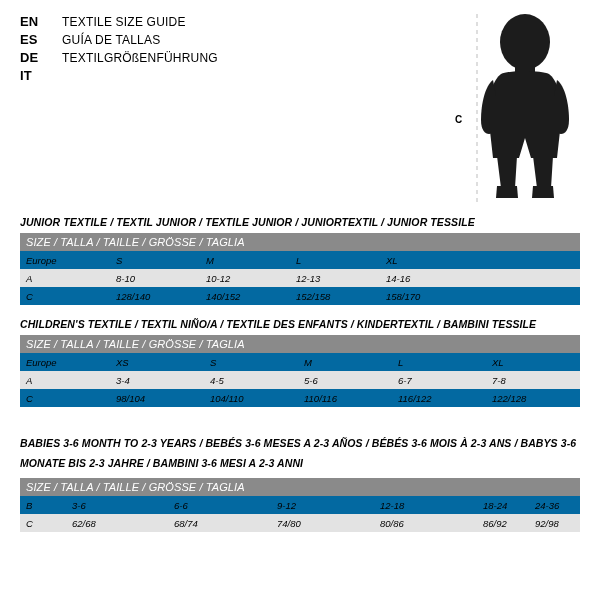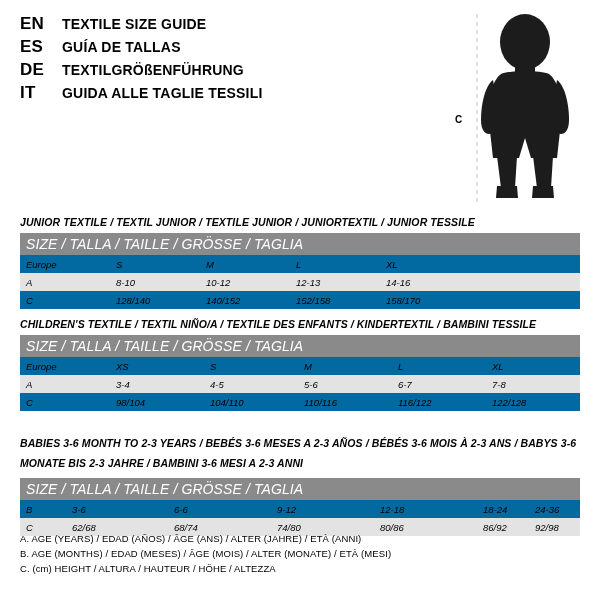--- a/index.html
+++ b/index.html
@@ -28,27 +28,27 @@
     top: 14px;
     width: 420px;
   }
   .header-row {
     display: flex;
     align-items: baseline;
     margin-bottom: 3px;
   }
   .header-lang {
     width: 42px;
-    font-size: 17px;
+    font-size: 13px;
     font-weight: bold;
     letter-spacing: 0.2px;
   }
   .header-text {
-    font-size: 14px;
-    font-weight: bold;
+    font-size: 12px;
+    font-weight: normal;
     letter-spacing: 0.2px;
     text-align: right;
   }
 
   
   .figure {
     position: absolute;
     left: 455px;
     top: 10px;
     width: 130px;
@@ -90,21 +90,21 @@
   table.size-table td {
     font-size: 9.5px;
     padding: 3px 0 3px 6px;
     vertical-align: middle;
     height: 12px;
   }
   tr.head-row td {
     background: #8a8a8a;
     color: #ffffff;
     font-weight: normal;
-    font-size: 14px;
+    font-size: 11px;
     letter-spacing: 0.1px;
     padding-left: 6px;
   }
   tr.alt-row td {
     background: #e3e3e3;
   }
   tr.plain-row td {
     background: #0369a1;
   }
 
@@ -134,21 +134,20 @@
     <div class="header-row">
       <span class="header-lang">ES</span>
       <span class="header-text">GUÍA DE TALLAS</span>
     </div>
     <div class="header-row">
       <span class="header-lang">DE</span>
       <span class="header-text">TEXTILGRÖßENFÜHRUNG</span>
     </div>
     <div class="header-row">
       <span class="header-lang">IT</span>
-      <span class="header-text">GUIDA ALLE TAGLIE TESSILI</span>
     </div>
   </div>
 
   <div class="figure">
     <span class="fig-label">C</span>
     <svg width="130" height="195" viewBox="0 0 130 195">
 
       <line x1="22" y1="4" x2="22" y2="192" stroke="#c8c8c8" stroke-width="1.2" stroke-dasharray="4,4"></line>
 
       <ellipse cx="70" cy="32" rx="25" ry="28" fill="#1c1c1c"></ellipse>
@@ -289,19 +288,14 @@
         <td>68/74</td>
         <td>74/80</td>
         <td>80/86</td>
         <td>86/92</td>
         <td>92/98</td>
       </tr>
     </tbody>
       </table>
   </div>
 
-  <div class="legend">
-    <div>A. AGE (YEARS) / EDAD (AÑOS) / ÂGE (ANS) / ALTER (JAHRE) / ETÀ (ANNI)</div>
-    <div>B. AGE (MONTHS) / EDAD (MESES) / ÂGE (MOIS) / ALTER (MONATE) / ETÀ (MESI)</div>
-    <div>C. (cm) HEIGHT / ALTURA / HAUTEUR / HÖHE / ALTEZZA</div>
-  </div>
 
 </div>
 
 </body></html>

